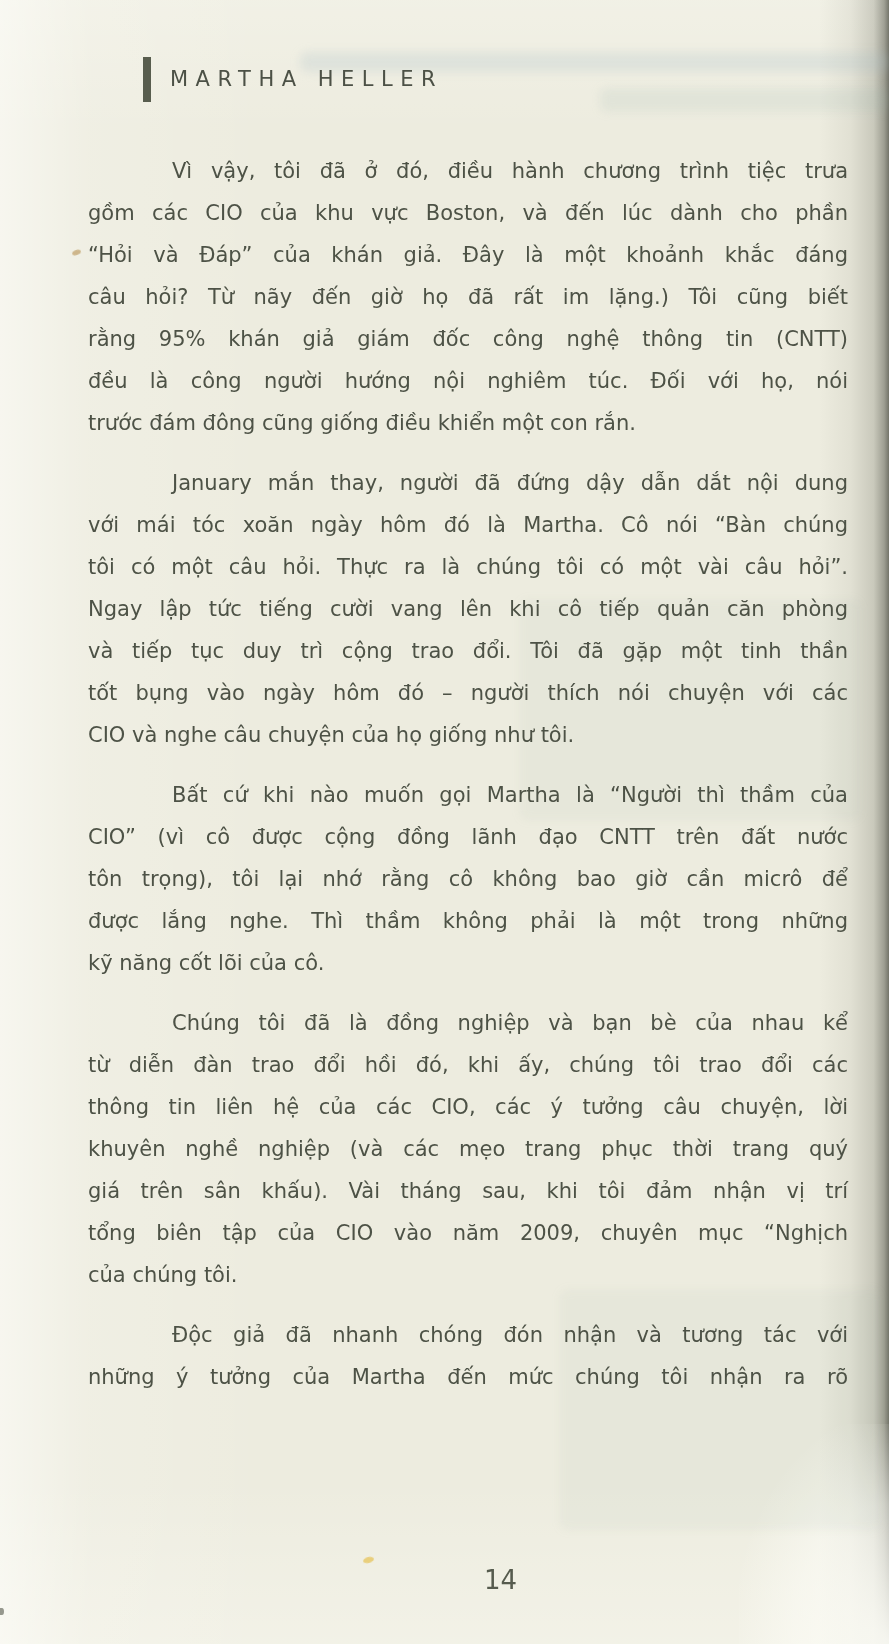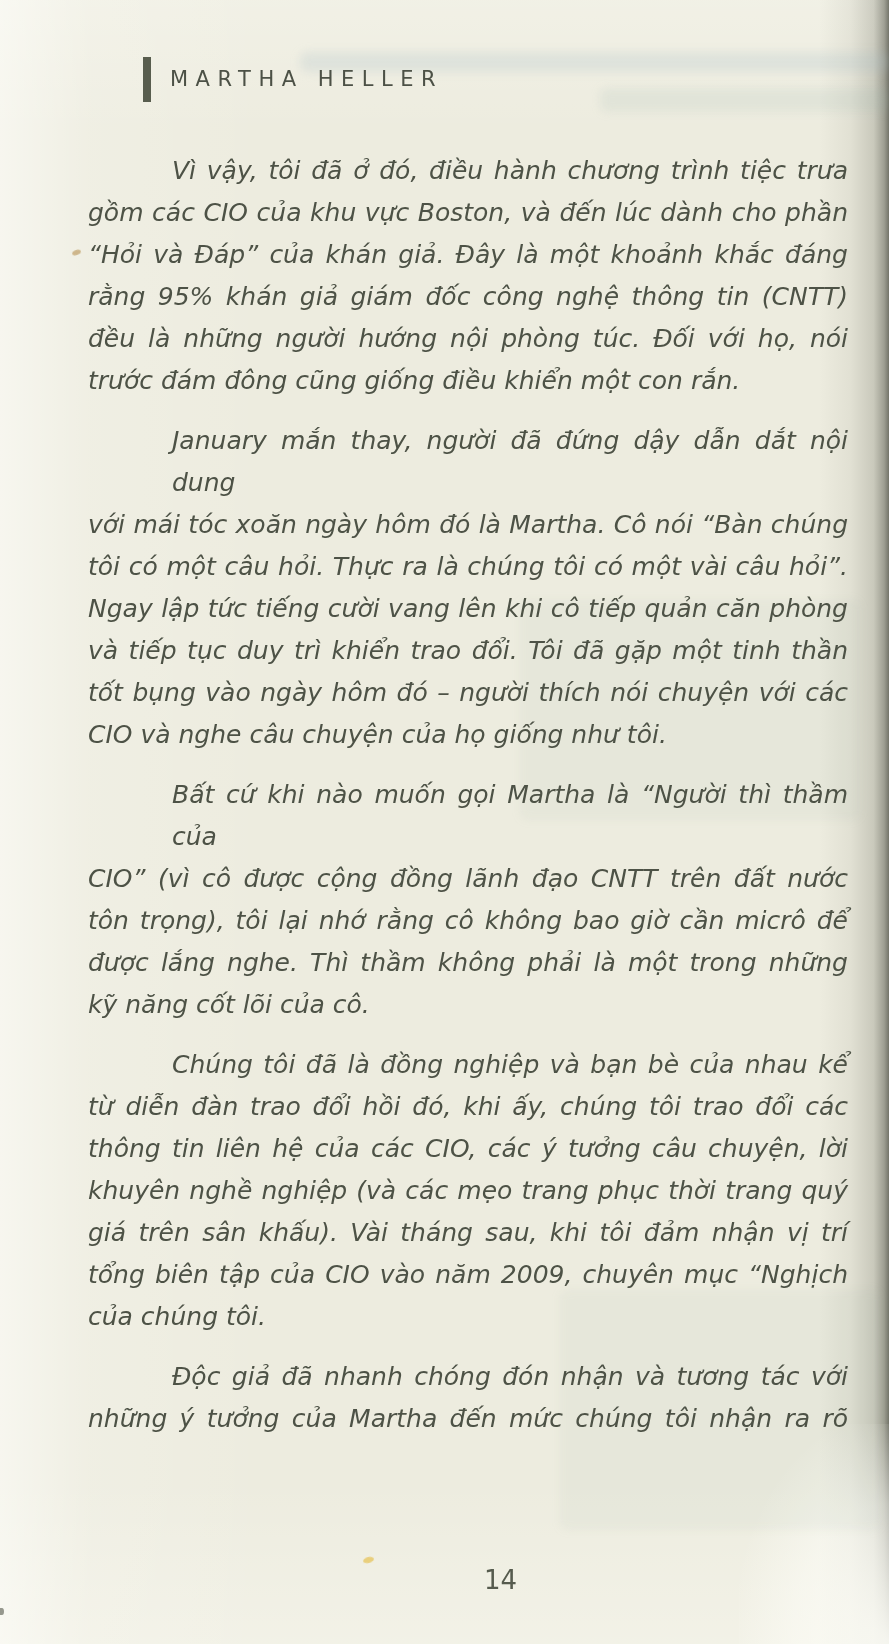--- a/index.html
+++ b/index.html
@@ -53,24 +53,23 @@
   }
 
   
   .text-block{
     position:absolute;left:88px;top:150px;width:760px;
     color:#4d5246;
   }
   .para{margin:0 0 18px 0;padding:0;}
   .line{
     display:block;
-    font-size:25px;line-height:42px;
+    font-size:21px;line-height:42px;
     text-align:justify;text-align-last:justify;
     white-space:normal;
-    font-style:italic;
   }
   .line.start{padding-left:84px;}
   .line.end{text-align-last:left;}
 
   
   .footer{
     position:absolute;left:0;top:1565px;width:889px;text-align:center;
   }
   .page-number{
     position:relative;left:56px;
@@ -95,31 +94,32 @@
   <span class="header-rule"></span>
   <span class="header-author">MARTHA HELLER</span>
 </div>
 
 <div class="text-block">
 
   <p class="para">
     <span class="line start">Vì vậy, tôi đã ở đó, điều hành chương trình tiệc trưa</span>
     <span class="line">gồm các CIO của khu vực Boston, và đến lúc dành cho phần</span>
     <span class="line">“Hỏi và Đáp” của khán giả. Đây là một khoảnh khắc đáng</span>
+    <span class="line">câu hỏi? Từ nãy đến giờ họ đã rất im lặng.) Tôi cũng biết</span>
     <span class="line">rằng 95% khán giả giám đốc công nghệ thông tin (CNTT)</span>
-    <span class="line">đều là những người hướng nội phòng túc. Đối với họ, nói</span>
+    <span class="line">đều là công người hướng nội nghiêm túc. Đối với họ, nói</span>
     <span class="line end">trước đám đông cũng giống điều khiển một con rắn.</span>
   </p>
 
   <p class="para">
     <span class="line start">January mắn thay, người đã đứng dậy dẫn dắt nội dung</span>
     <span class="line">với mái tóc xoăn ngày hôm đó là Martha. Cô nói “Bàn chúng</span>
     <span class="line">tôi có một câu hỏi. Thực ra là chúng tôi có một vài câu hỏi”.</span>
     <span class="line">Ngay lập tức tiếng cười vang lên khi cô tiếp quản căn phòng</span>
-    <span class="line">và tiếp tục duy trì khiển trao đổi. Tôi đã gặp một tinh thần</span>
+    <span class="line">và tiếp tục duy trì cộng trao đổi. Tôi đã gặp một tinh thần</span>
     <span class="line">tốt bụng vào ngày hôm đó – người thích nói chuyện với các</span>
     <span class="line end">CIO và nghe câu chuyện của họ giống như tôi.</span>
   </p>
 
   <p class="para">
     <span class="line start">Bất cứ khi nào muốn gọi Martha là “Người thì thầm của</span>
     <span class="line">CIO” (vì cô được cộng đồng lãnh đạo CNTT trên đất nước</span>
     <span class="line">tôn trọng), tôi lại nhớ rằng cô không bao giờ cần micrô để</span>
     <span class="line">được lắng nghe. Thì thầm không phải là một trong những</span>
     <span class="line end">kỹ năng cốt lõi của cô.</span>

